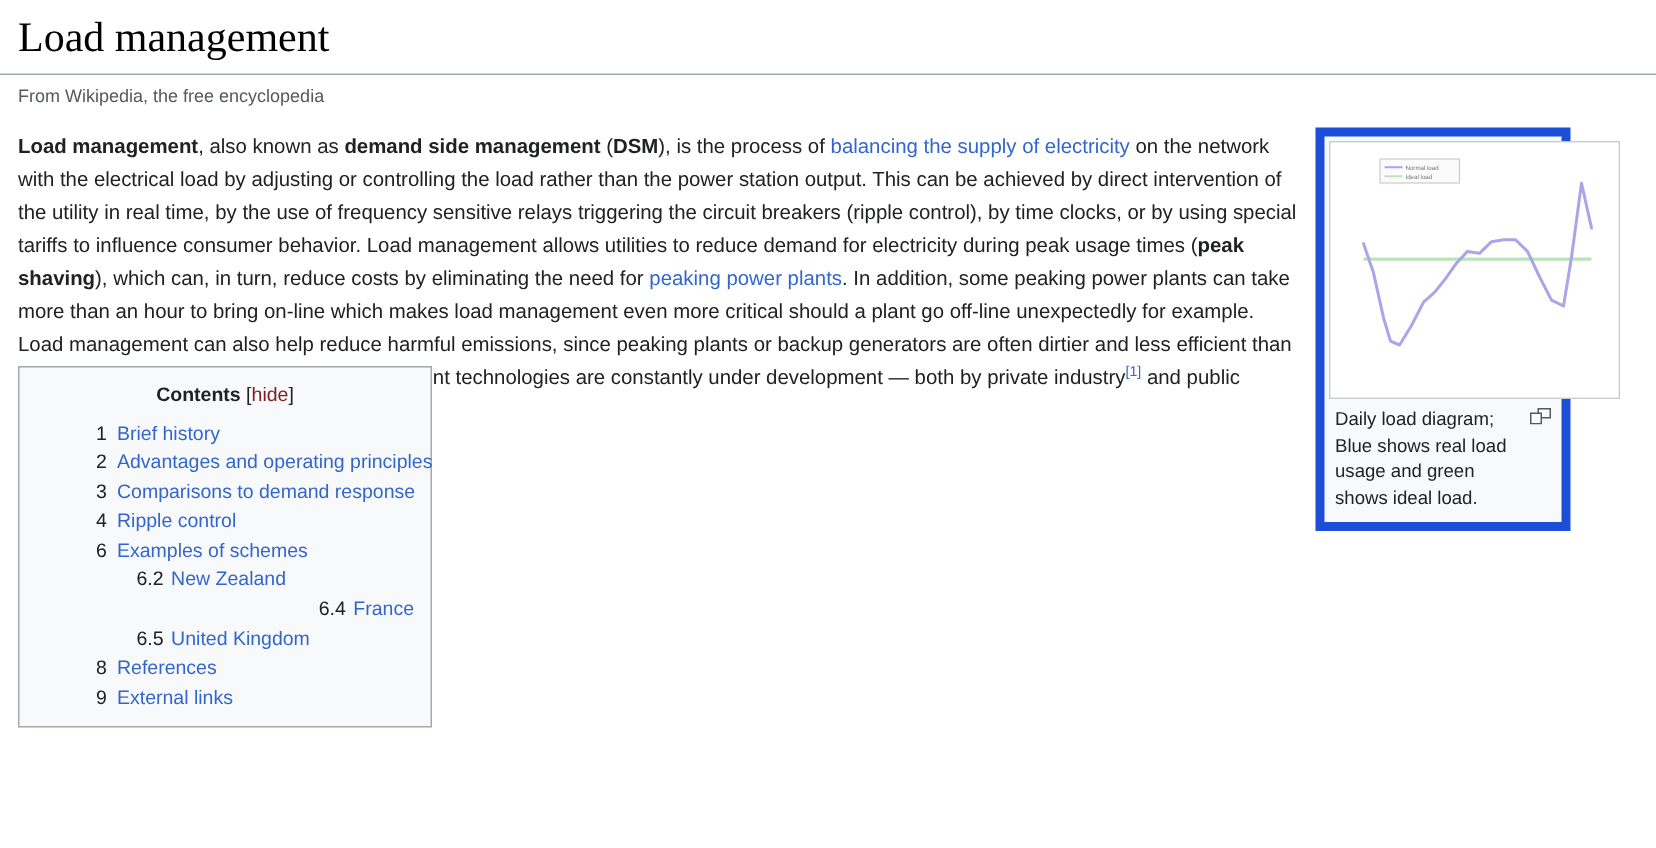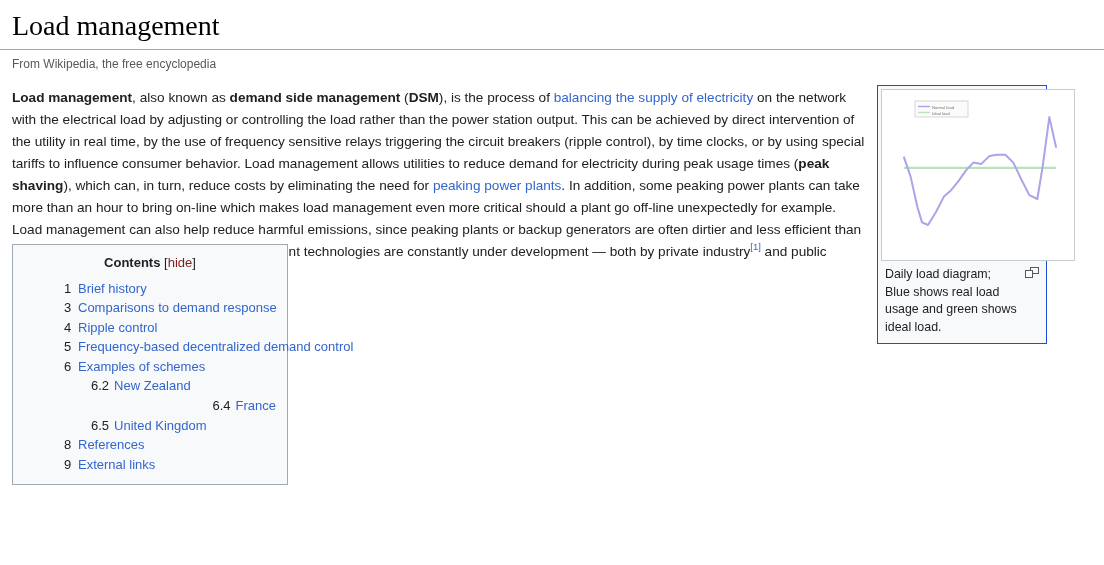--- a/index.html
+++ b/index.html
@@ -119,21 +119,21 @@
   }
   .toclevel-2 .toc-row { padding-left: 27px; }
   .toclevel-2 .tocnumber { min-width: 18px; }
 
   
   .thumb {
     position: absolute;
     left: 877px;
     top: 85px;
     width: 170px;
-    border: 1px solid #1d4ed8;
+    border: 6px solid #1d4ed8;
     background-color: #f8f9fa;
     box-sizing: border-box;
     padding: 3px;
   }
   .thumbinner {
     width: 100%;
     box-sizing: border-box;
   }
   .thumbimage-wrap {
     border: 1px solid #c8ccd1;
@@ -179,27 +179,27 @@
 
   <div class="toc" id="toc">
     <div class="toctitle">
       <span class="tocheading">Contents</span><span class="toctogglespan"> <span class="toctoggle">[</span><a class="toctogglelabel" href="#">hide</a><span class="toctoggle">]</span></span>
     </div>
     <ul class="toclist" id="toc-list">
         <li class="toclevel-1">
           <a class="toc-row" href="#" style="text-decoration: none;"><span class="tocnumber">1</span><span class="toctext">Brief history</span></a>
         </li>
         <li class="toclevel-1">
+          <a class="toc-row" href="#" style="text-decoration: none;"><span class="tocnumber">2</span><span class="toctext">Advantages and operating principles</span></a>
+        </li>
+        <li class="toclevel-1">
           <a class="toc-row" href="#" style="text-decoration: none;"><span class="tocnumber">3</span><span class="toctext">Comparisons to demand response</span></a>
         </li>
         <li class="toclevel-1">
           <a class="toc-row" href="#" style="text-decoration: none;"><span class="tocnumber">4</span><span class="toctext">Ripple control</span></a>
-        </li>
-        <li class="toclevel-1">
-          <a class="toc-row" href="#" style="text-decoration: none;"><span class="tocnumber">5</span><span class="toctext">Frequency-based decentralized demand control</span></a>
         </li>
         <li class="toclevel-1">
           <a class="toc-row" href="#" style="text-decoration: none;"><span class="tocnumber">6</span><span class="toctext">Examples of schemes</span></a>
         </li>
         <li class="toclevel-2">
           <a class="toc-row" href="#" style="text-decoration: none;"><span class="tocnumber">6.2</span><span class="toctext">New Zealand</span></a>
         </li>
         <li class="toclevel-2">
           <a class="toc-row" href="#" style="text-decoration: none; text-align: right;"><span class="tocnumber">6.4</span><span class="toctext">France</span></a>
         </li>

